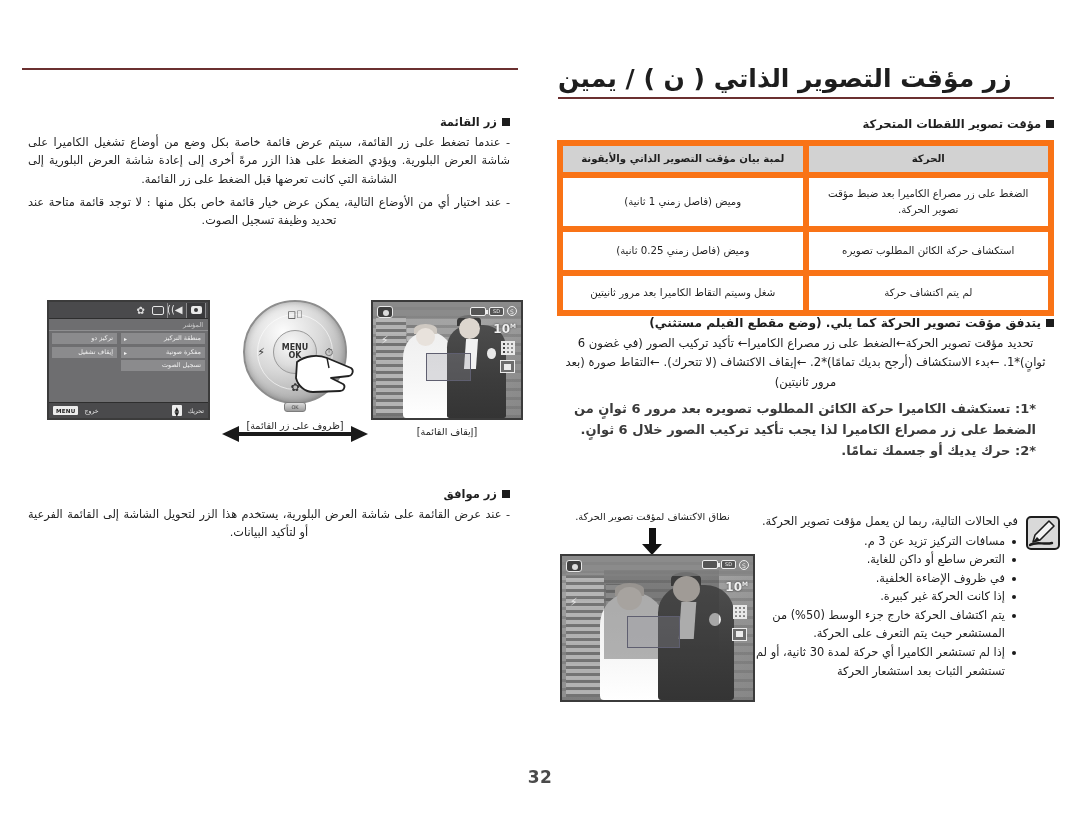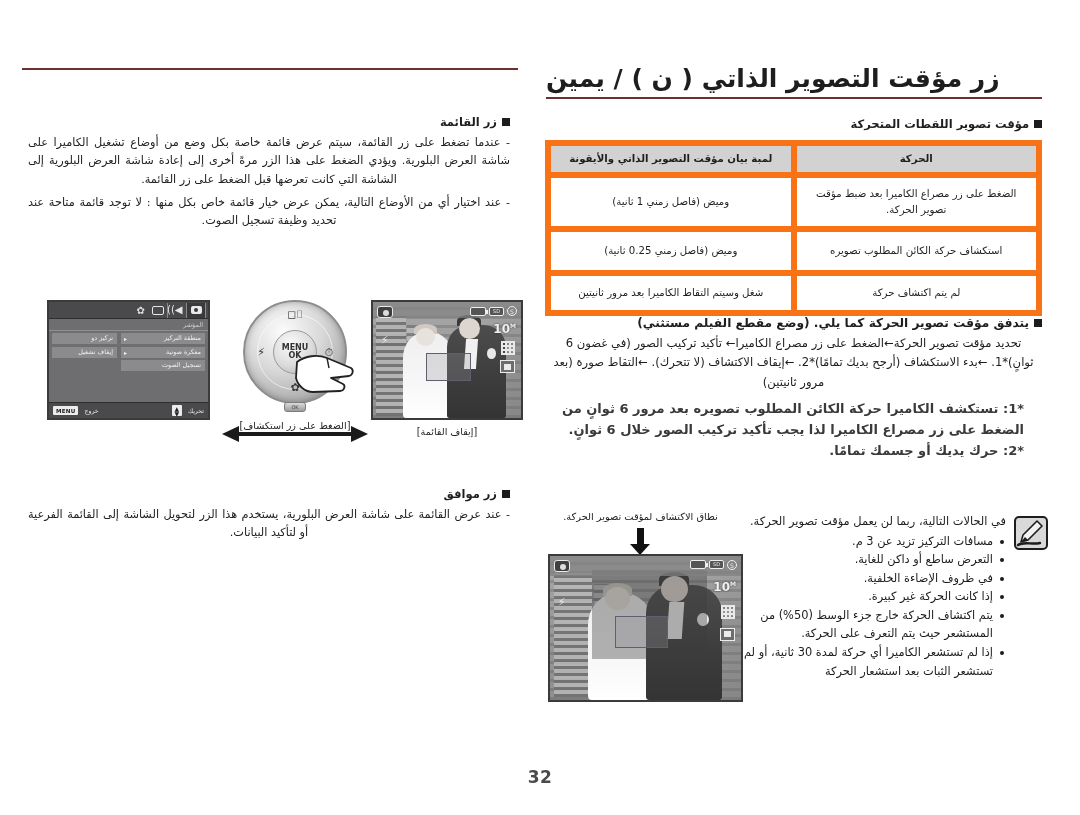--- a/index.html
+++ b/index.html
@@ -21,21 +21,21 @@
   }
 
   
   .col {
     position: absolute;
     top: 0;
     width: 540px;
     height: 815px;
     direction: rtl;
   }
-  .col-right { right: 16px; }
+  .col-right { right: 4px; }
   .col-left  { left: 0; }
 
   
   .sec-head {
     position: absolute;
     right: 22px;
     left: 22px;
     text-align: left;
     direction: rtl;
   }
@@ -703,21 +703,21 @@
           <span>OK</span>
         </div>
         <div class="dial-tab">OK</div>
       </div>
       <div class="hand">
         <svg width="62" height="52" viewBox="0 0 62 52" aria-hidden="true">
           <path d="M4 14 C12 8, 24 6, 34 10 L58 20 C61 22, 60 27, 56 28 L38 30 L50 36 C53 38, 51 43, 47 43 L20 44 C12 44, 5 38, 3 30 Z" fill="#ffffff" stroke="#222" stroke-width="1.8" stroke-linejoin="round"></path>
           <path d="M34 10 L36 20" fill="none" stroke="#222" stroke-width="1.4"></path>
         </svg>
       </div>
-      <div class="dial-cap">[الضغط على زر استكشاف]</div>
+      <div class="dial-cap">[ظروف على زر القائمة]</div>
     </div>
 
     <div style="position:absolute; top:300px; left:371px; width:152px;">
       <div class="lcd" style="width:152px;height:120px;">
         <div class="scene">
           <div class="bldg"></div>
             <div class="bldg2"></div>
           <div class="bride"></div>
             <div class="bride-hair"></div>
             <div class="bride-head"></div>

